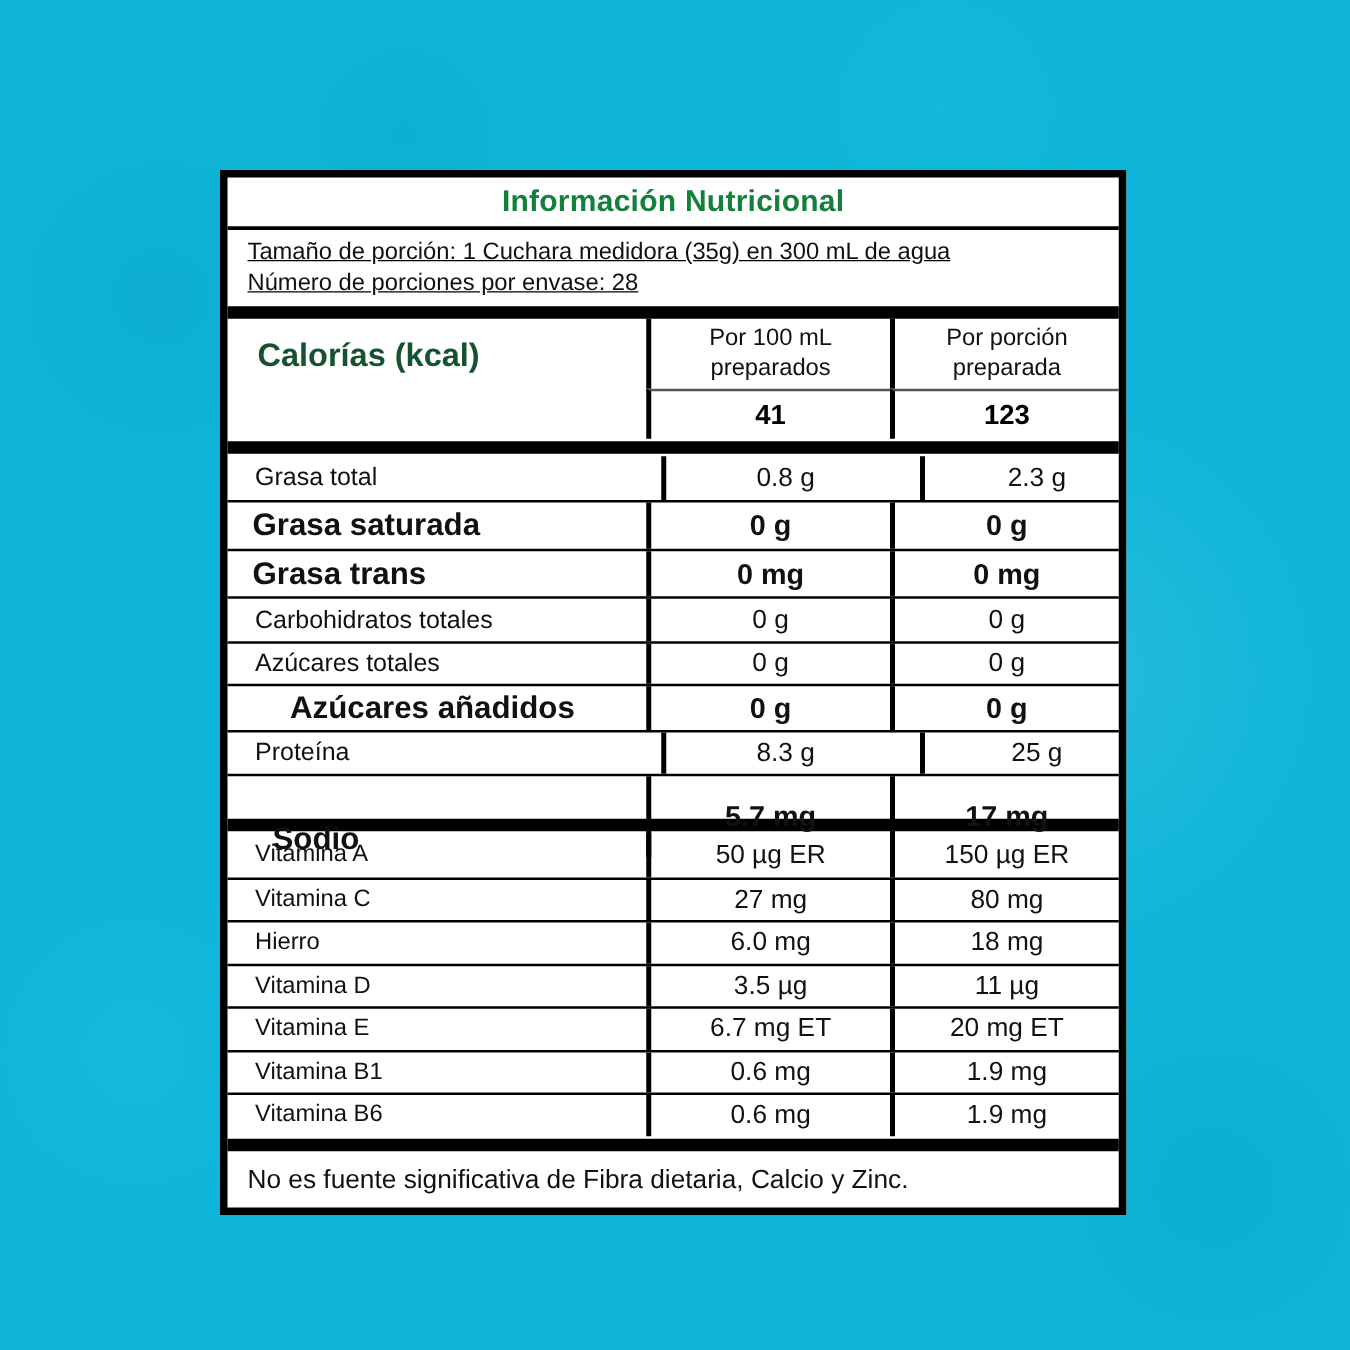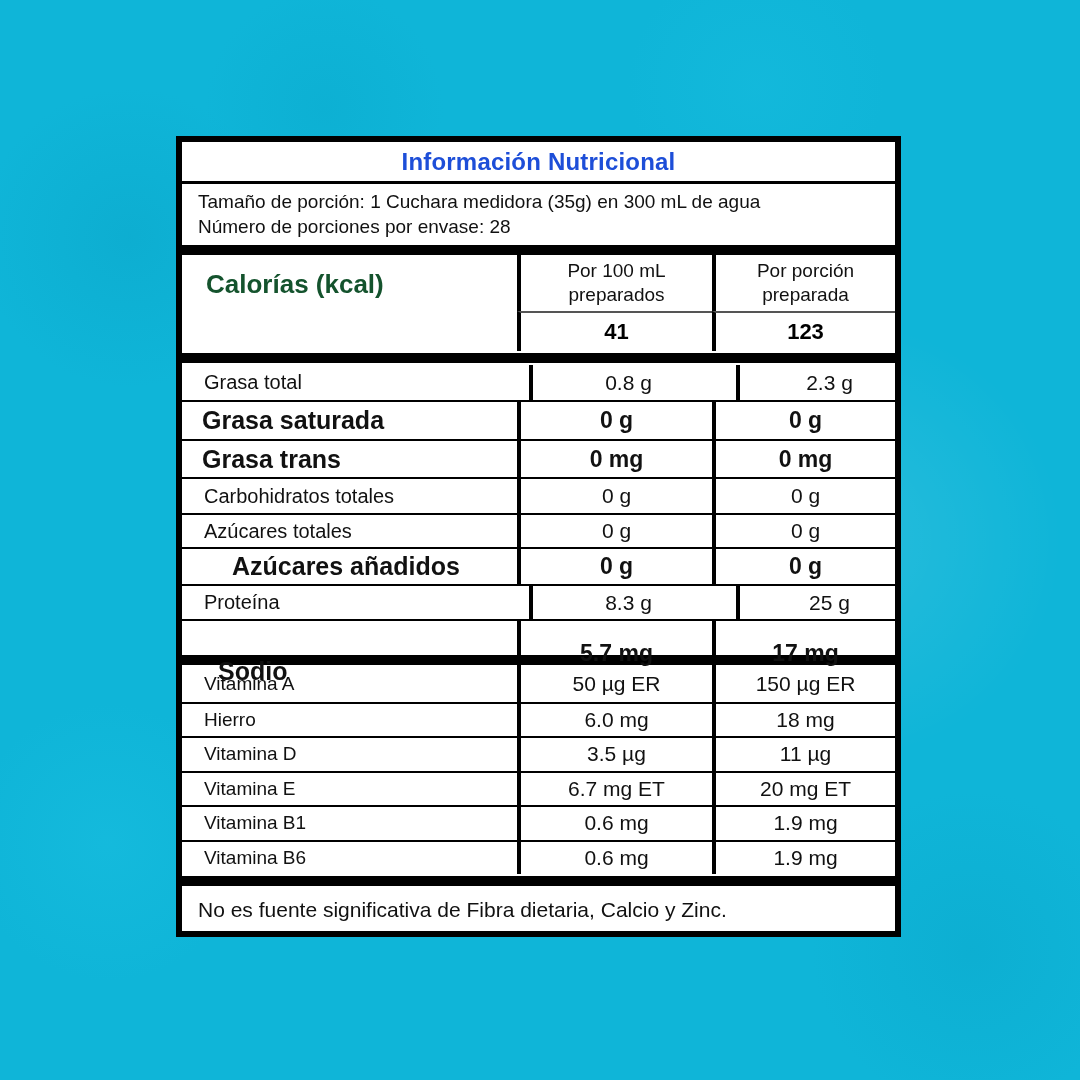--- a/index.html
+++ b/index.html
@@ -18,23 +18,23 @@
       #0fb5d8;
   }
 
   .panel {
     position: absolute; left: 176px; top: 136px; width: 725px;
     background: #ffffff; border: 6px solid #000;
   }
 
   .title-row { height: 42px; border-bottom: 3px solid #000;
     display: flex; align-items: center; justify-content: center; }
-  .title-row span { font-size: 24px; font-weight: bold; color: #1d4ed8; letter-spacing: 0.2px; }
+  .title-row span { font-size: 24px; font-weight: bold; color: #15803d; letter-spacing: 0.2px; }
 
-  .serving { padding: 5px 16px 6px 16px; }
+  .serving { padding: 5px 16px 6px 16px; text-decoration: underline; }
   .serving div { font-size: 19px; line-height: 25px; color: #111; }
 
   .bar { height: 10px; background: #000; }
   .bar-gap-top { margin-top: 2px; }
   .bar-gap-bottom { margin-bottom: 2px; }
 
   
   .cols { display: grid; grid-template-columns: 335px 195px 183px; }
   .vline { border-left: 4px solid #000; }
 
@@ -144,20 +144,25 @@
   </div>
 
   <div class="bar bar-gap-top bar-gap-bottom"></div>
 
   <div class="cols row first vrow">
     <div class="cell-label">Vitamina A</div>
     <div class="cell-val vline">50 µg ER</div>
     <div class="cell-val vline">150 µg ER</div>
   </div>
   <div class="cols row vrow">
+    <div class="cell-label">Vitamina C</div>
+    <div class="cell-val vline">27 mg</div>
+    <div class="cell-val vline">80 mg</div>
+  </div>
+  <div class="cols row vrow">
     <div class="cell-label">Hierro</div>
     <div class="cell-val vline">6.0 mg</div>
     <div class="cell-val vline">18 mg</div>
   </div>
   <div class="cols row vrow">
     <div class="cell-label">Vitamina D</div>
     <div class="cell-val vline">3.5 µg</div>
     <div class="cell-val vline">11 µg</div>
   </div>
   <div class="cols row vrow">

